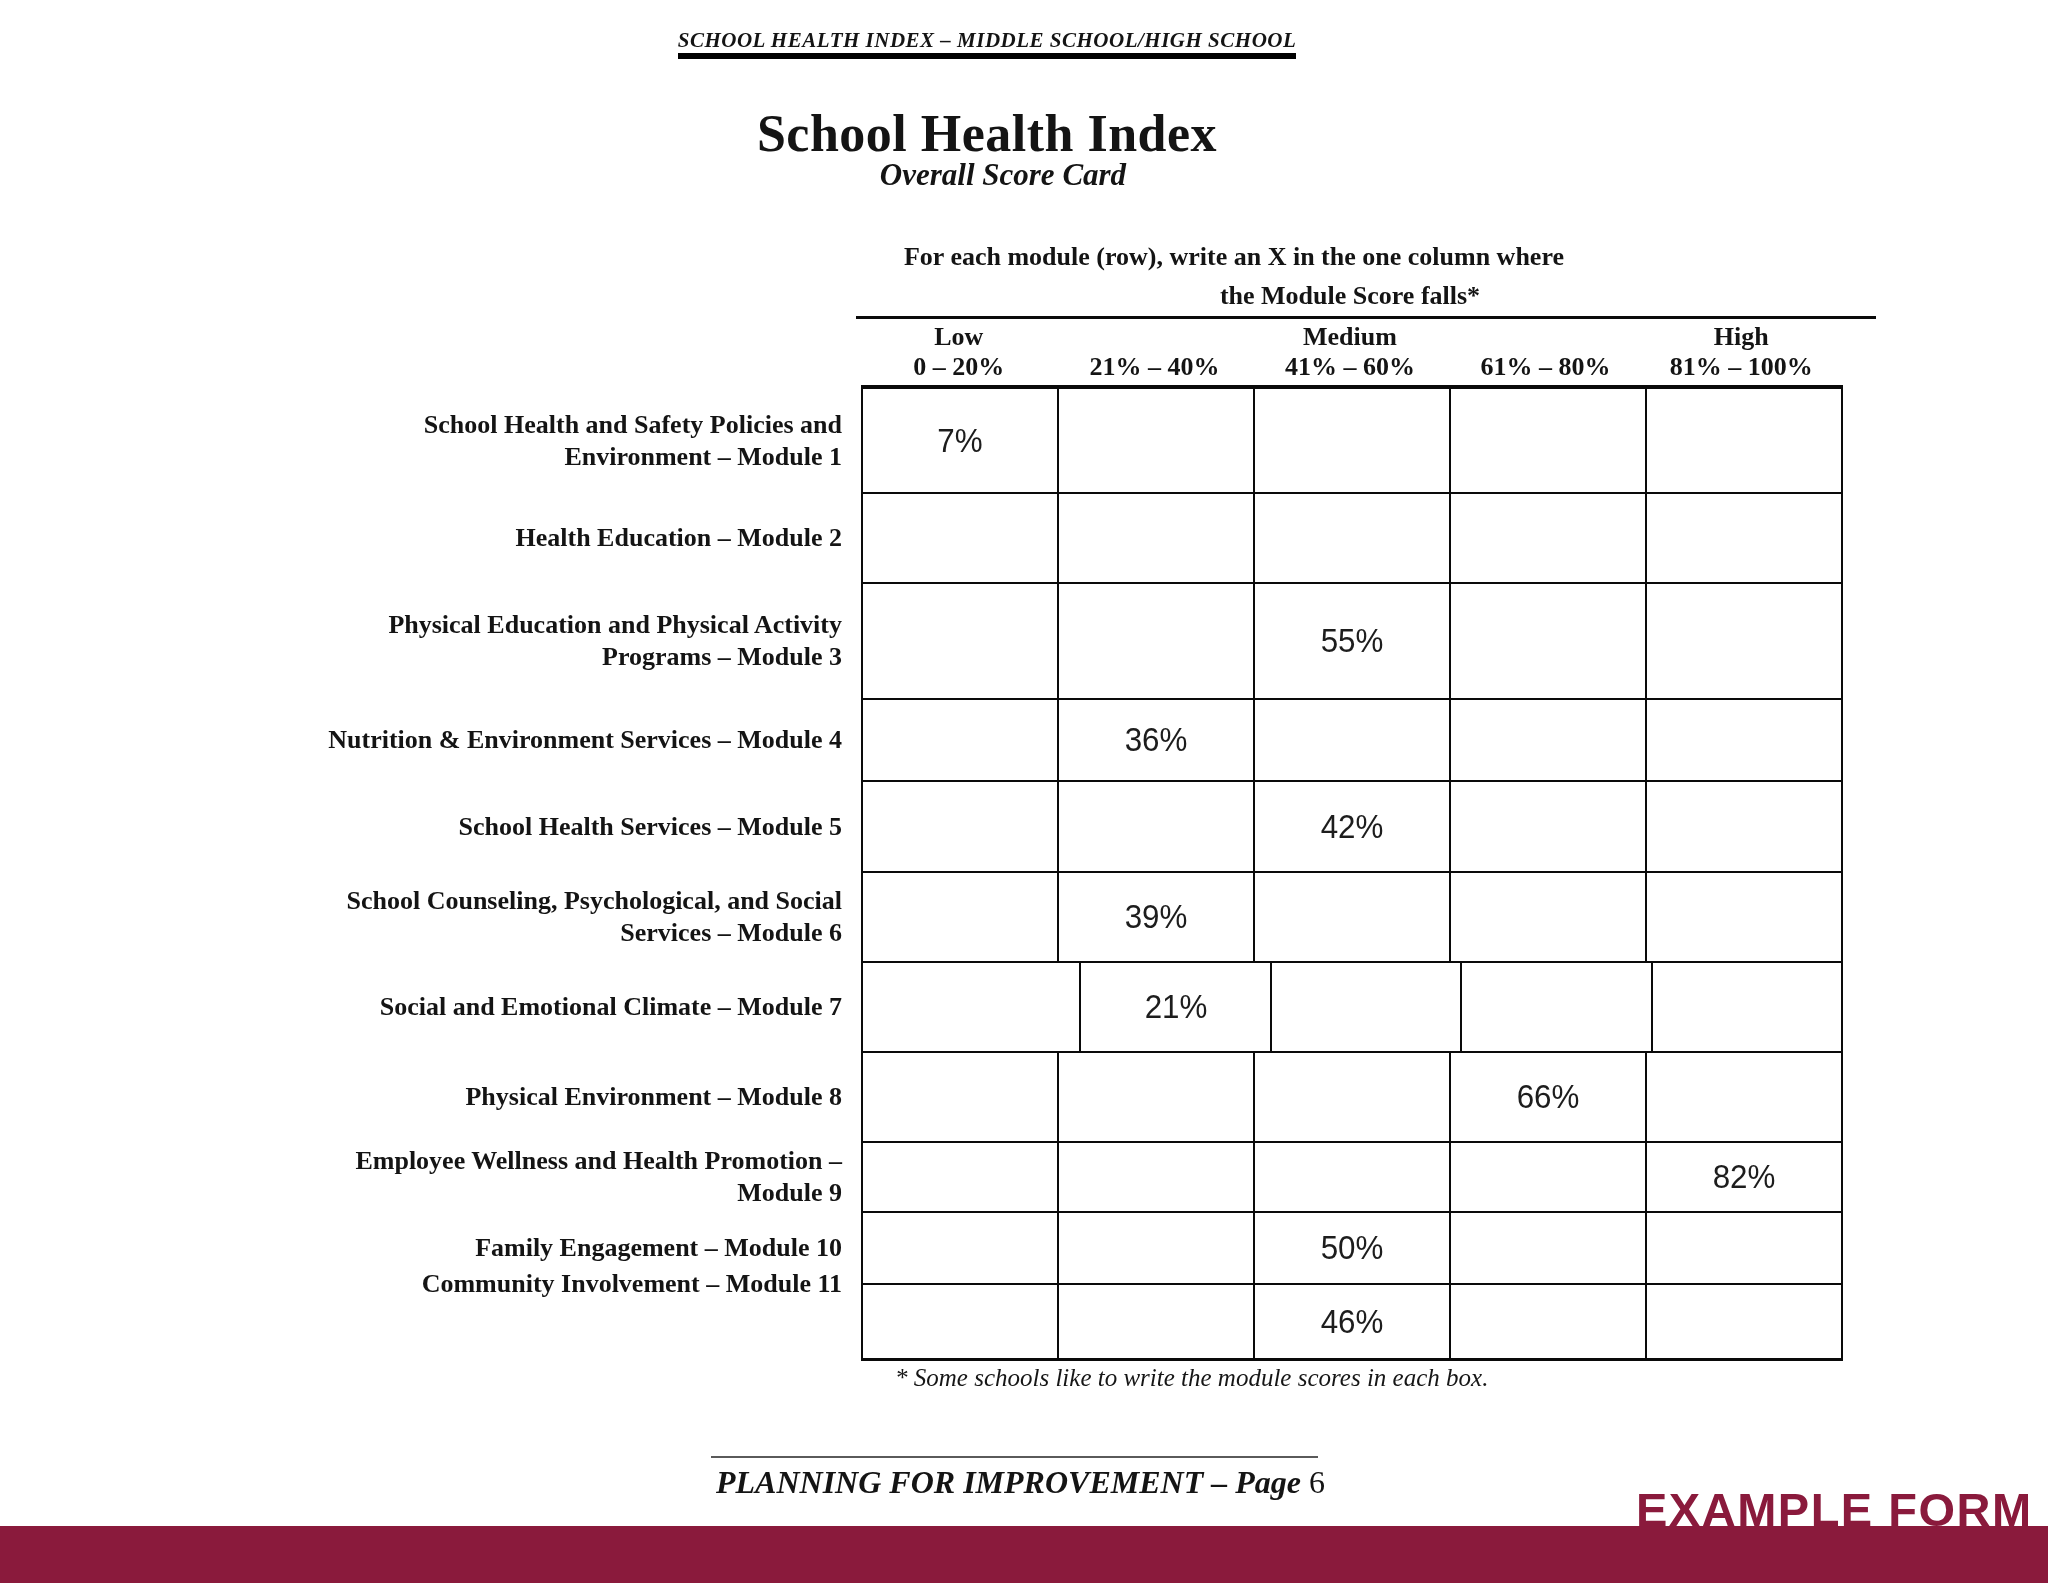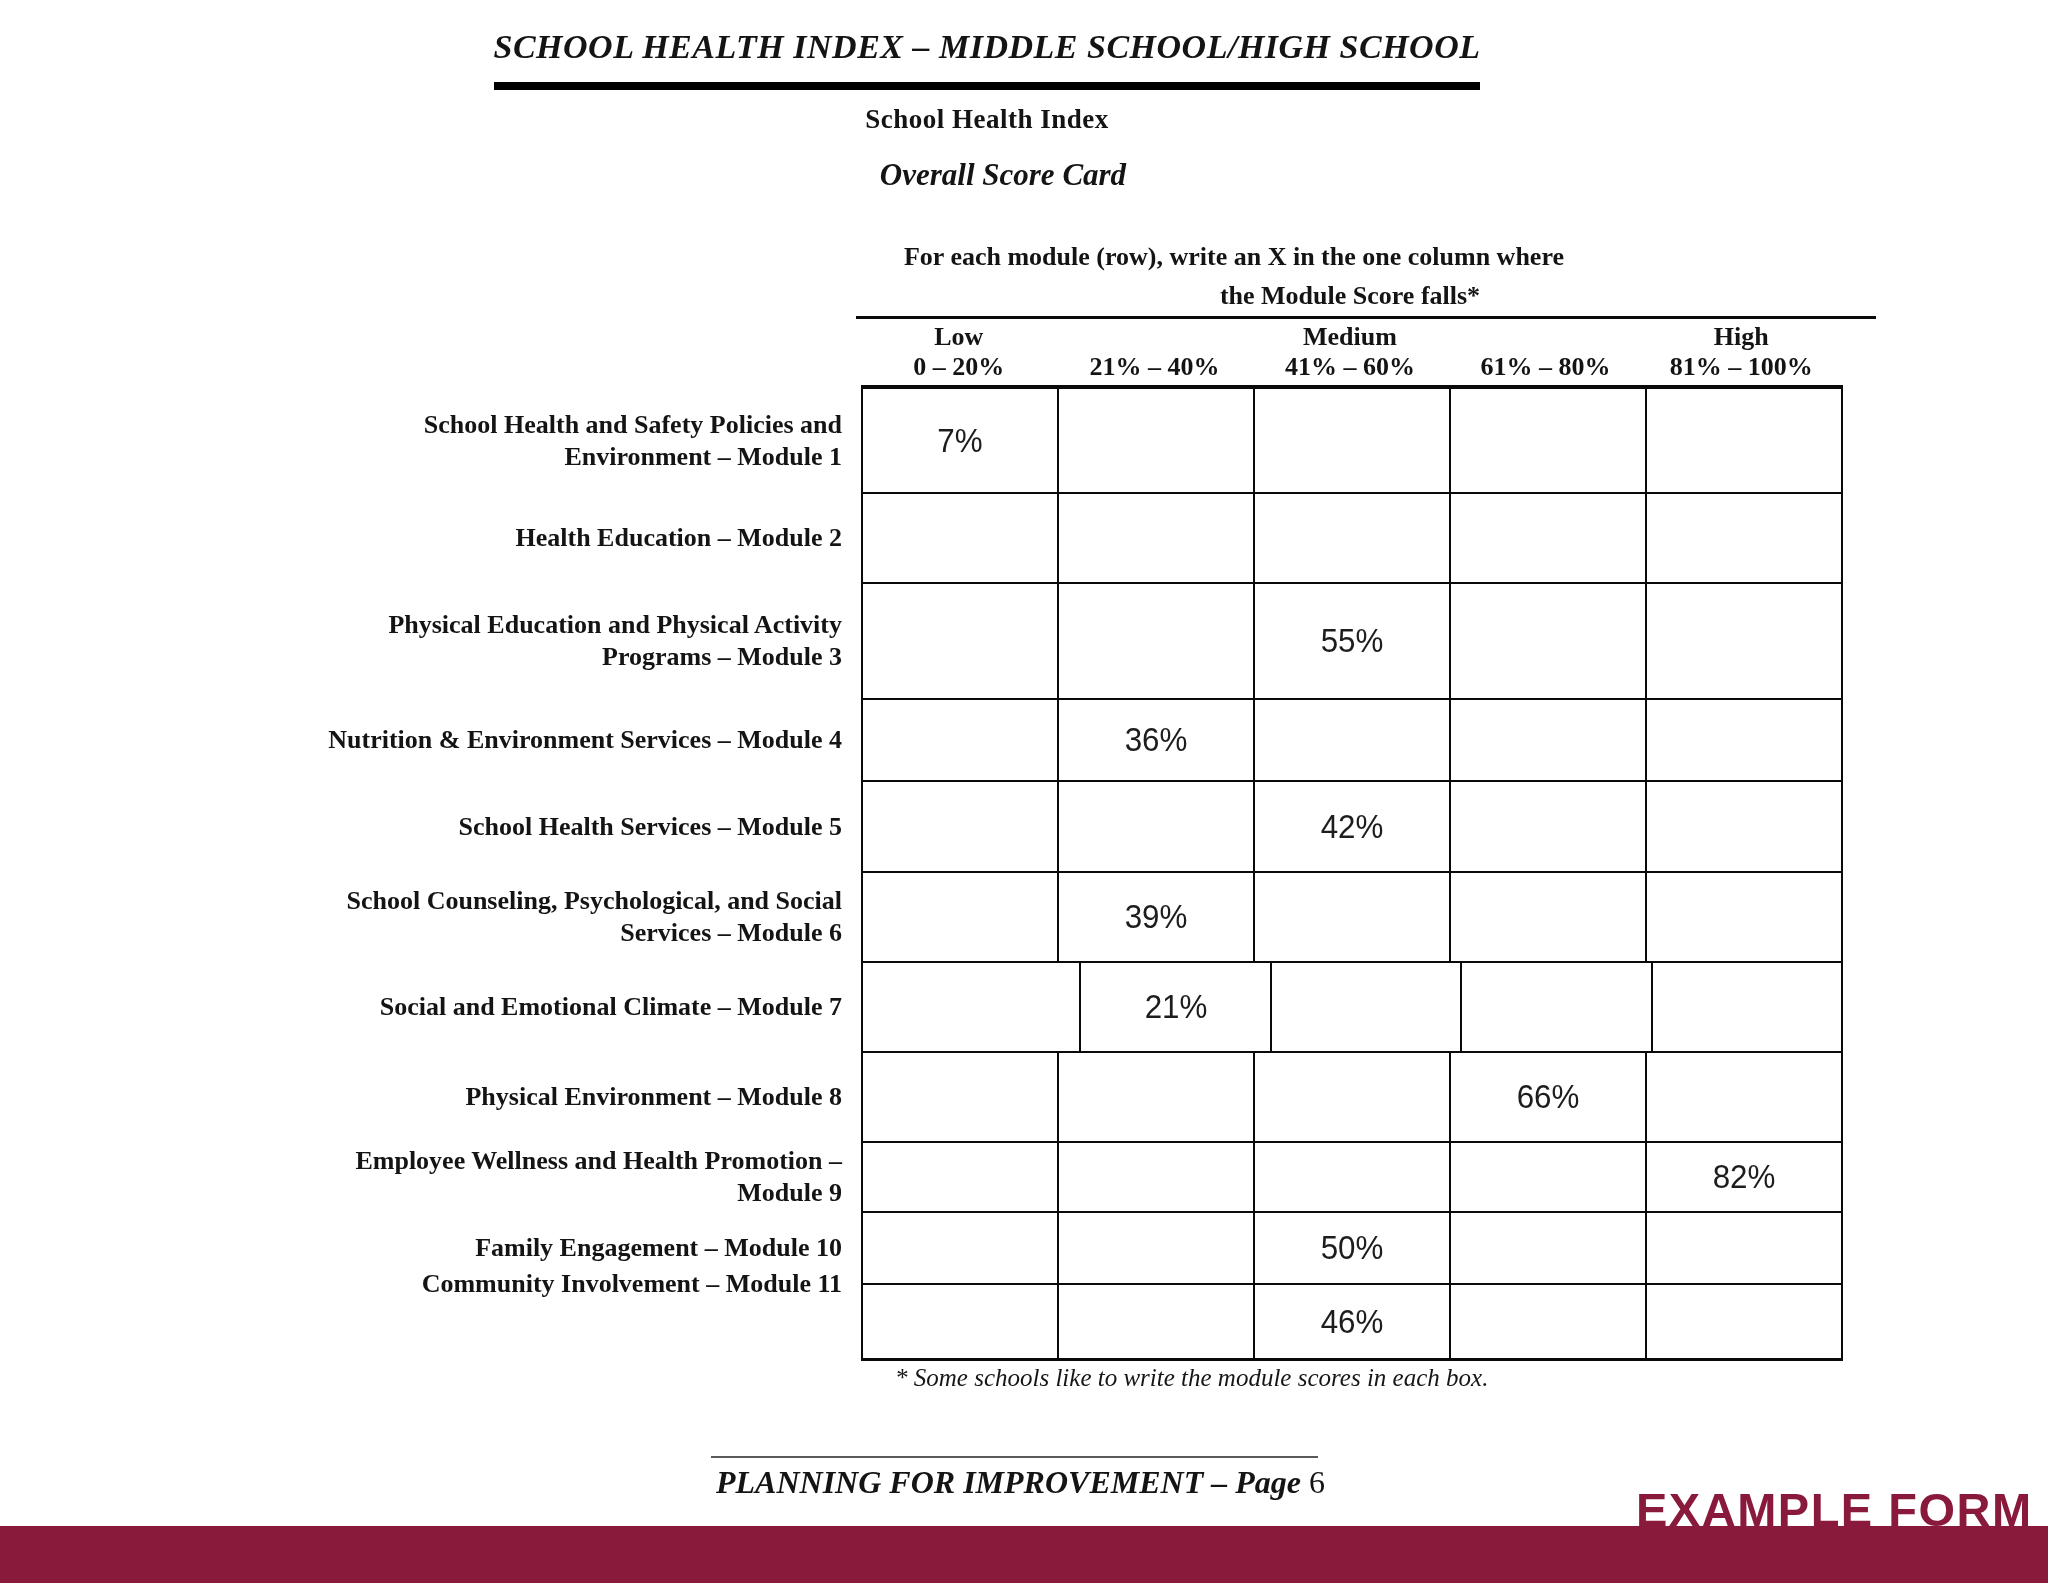--- a/index.html
+++ b/index.html
@@ -15,32 +15,32 @@
   }
 
   
   .banner-wrap {
     position: absolute;
     top: 28px; left: 0; width: 1974px;
     text-align: center;
   }
   .banner-text {
     display: inline-block;
-    font-size: 34px;
+    font-size: 21px;
     font-weight: bold;
     font-style: italic;
     letter-spacing: 0.5px;
-    border-bottom: 8px solid #000000;
-    padding-bottom: 16px;
+    border-bottom: 6px solid #000000;
+    padding-bottom: 0;
   }
   .doc-title {
     position: absolute;
     top: 104px; left: 0; width: 1974px;
     text-align: center;
-    font-size: 27px;
+    font-size: 52px;
     font-weight: bold;
     letter-spacing: 0.5px;
   }
   .doc-subtitle {
     position: absolute;
     top: 157px; left: 0; width: 1974px;
     text-align: center;
     font-size: 31px;
     font-weight: bold;
     font-style: italic;

